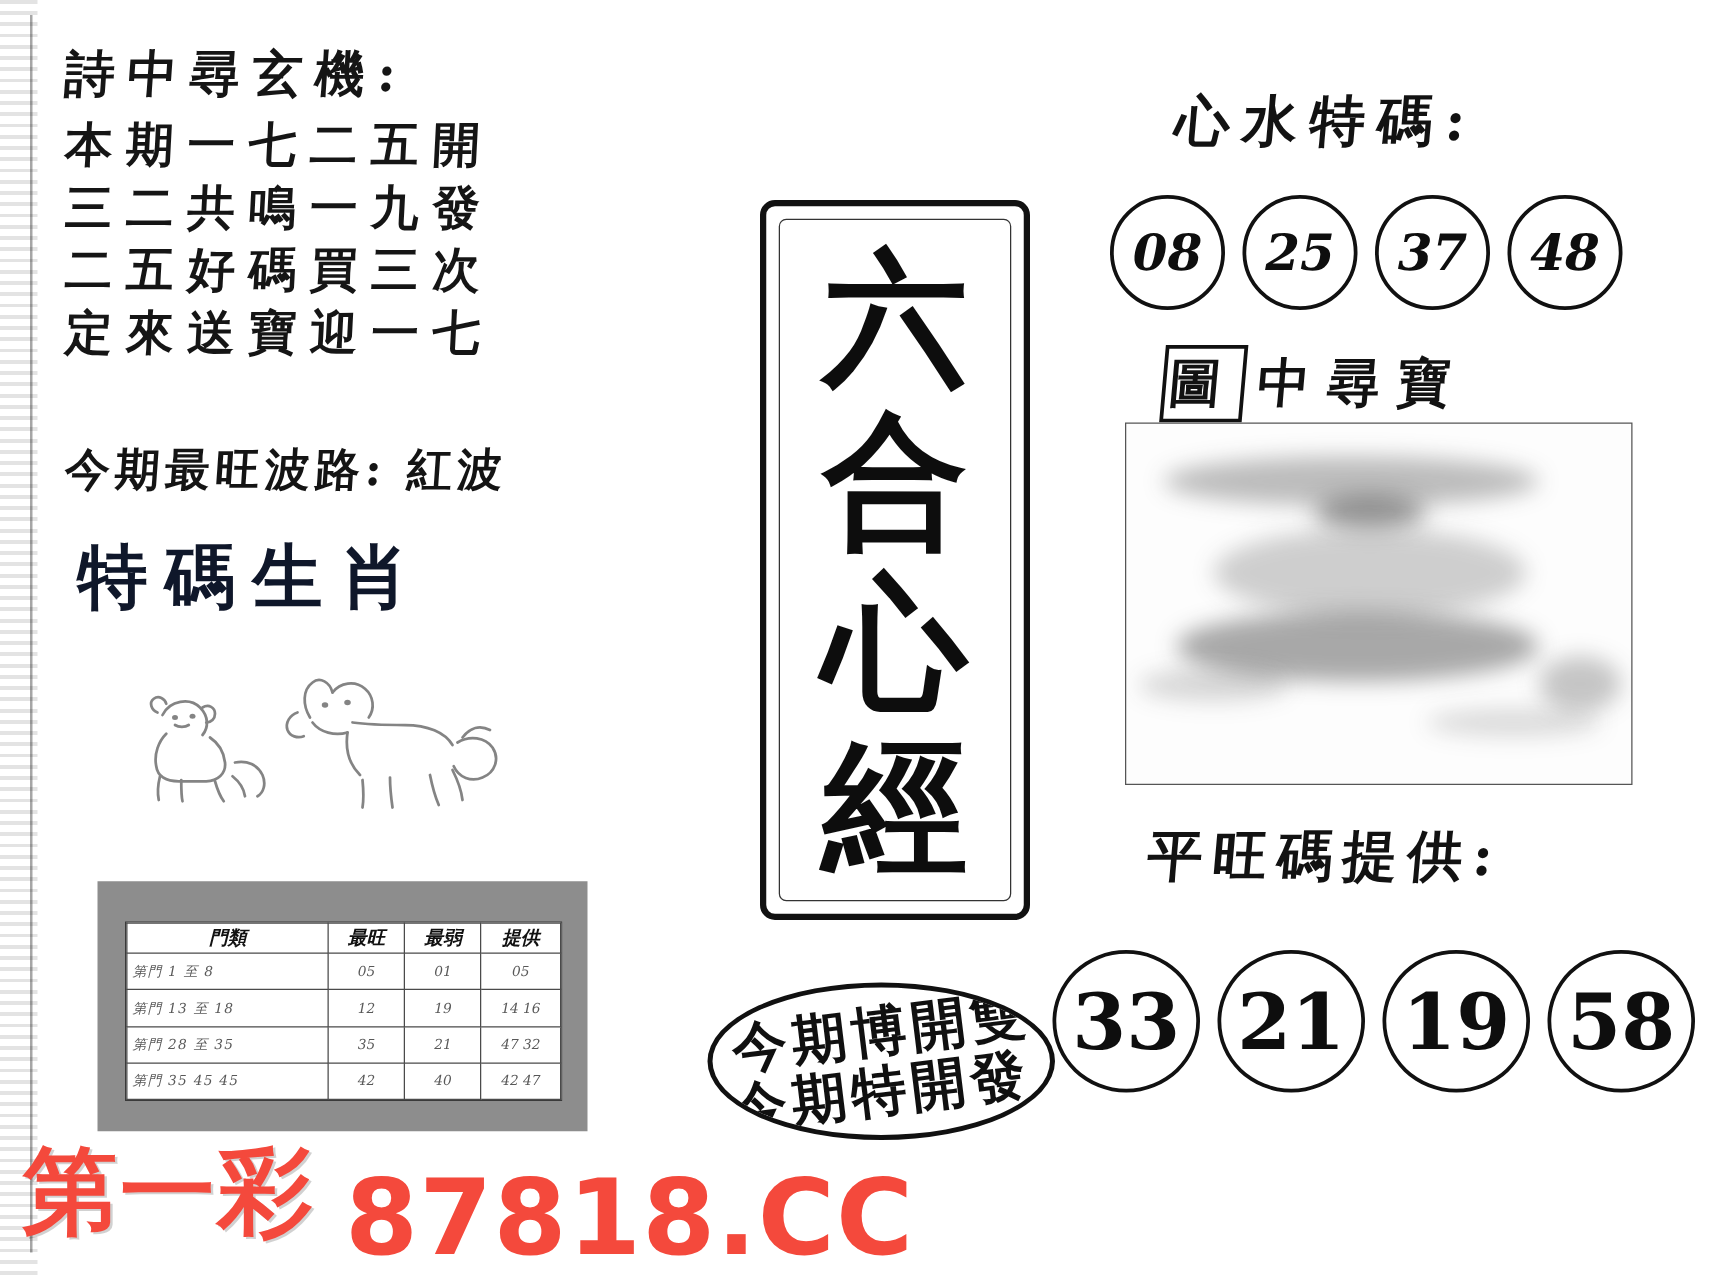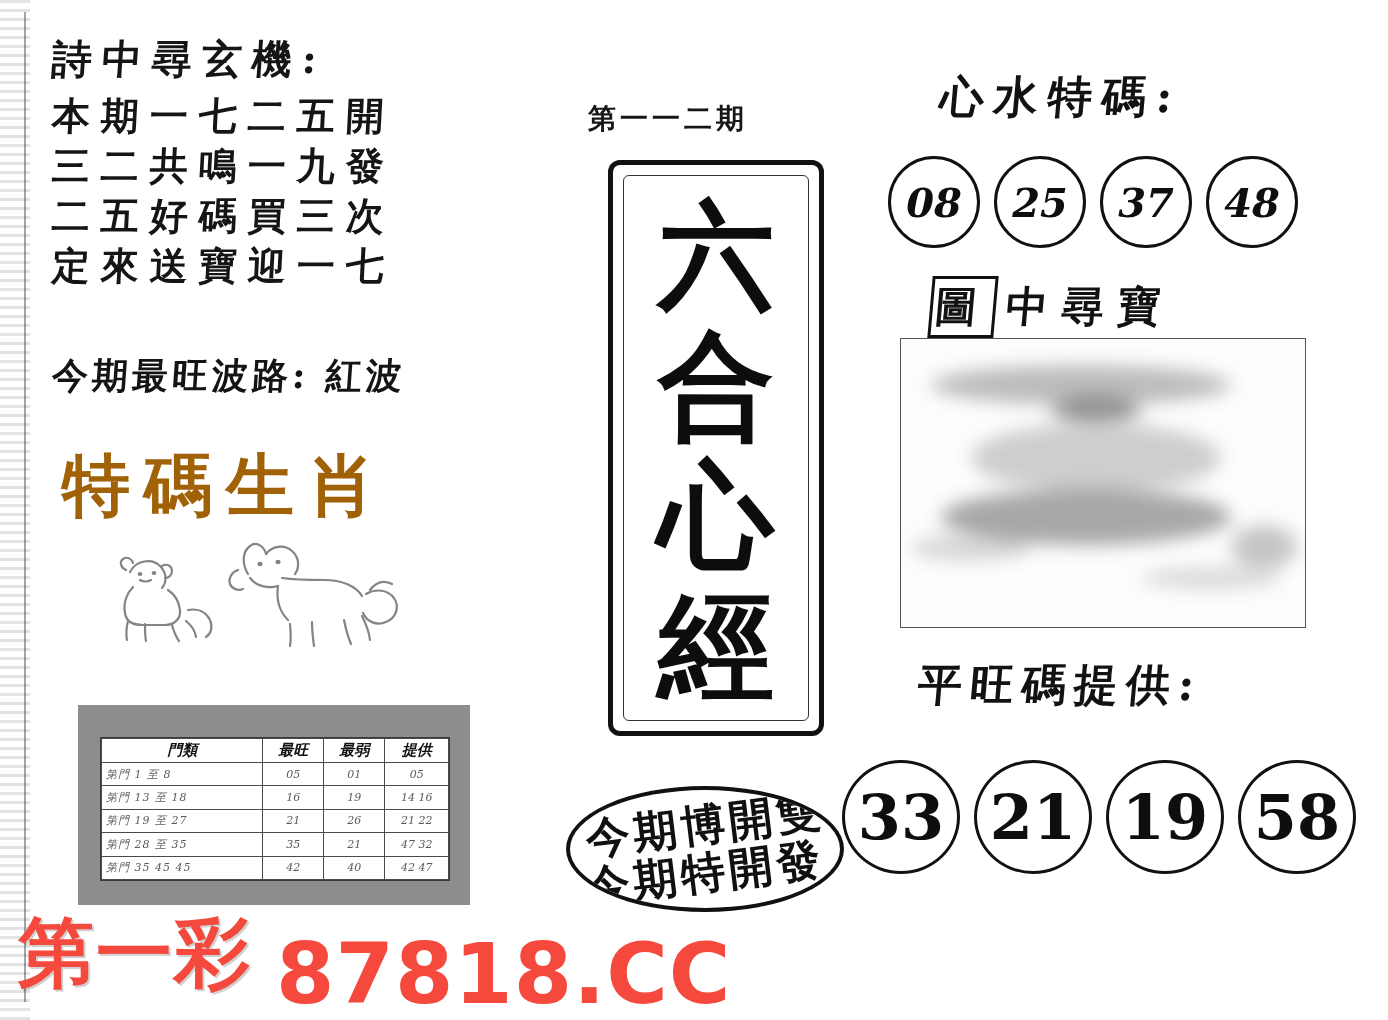--- a/index.html
+++ b/index.html
@@ -42,23 +42,23 @@
     line-height:1.32;
     transform:skewX(-3deg);
   }
   .wave-line{
     position:absolute;left:52px;top:352px;width:520px;
     font-family:"DejaVu Serif","Liberation Serif",serif;
     font-size:36px;font-weight:700;letter-spacing:4px;
     color:#141414;transform:skewX(-4deg);
   }
   .zodiac-title{
-    position:absolute;left:62px;top:441px;
-    font-family:"DejaVu Serif","Liberation Serif",serif;
-    font-size:68px;font-weight:700;letter-spacing:14px;color:#a16207;
+    position:absolute;left:62px;top:425px;
+    font-family:"DejaVu Serif","Liberation Serif",serif;
+    font-size:56px;font-weight:700;letter-spacing:14px;color:#0f172a;
   }
 
   
   .animals{position:absolute;left:80px;top:520px;width:380px;height:140px;}
   .animal-svg{position:absolute;opacity:.62;}
 
   
   .table-wrap{
     position:absolute;left:78px;top:705px;width:392px;height:200px;
     background:#8d8d8d;
@@ -240,48 +240,41 @@
         </thead>
         <tbody class="blur">
           <tr>
             <td class="cat">第門 1 至 8</td>
             <td>05</td>
             <td>01</td>
             <td>05</td>
           </tr>
           <tr>
             <td class="cat">第門 13 至 18</td>
-            <td>16</td>
+            <td>12</td>
             <td>19</td>
             <td>14  16</td>
-          </tr>
-          <tr>
-            <td class="cat">第門 19 至 27</td>
-            <td>21</td>
-            <td>26</td>
-            <td>21   22</td>
           </tr>
           <tr>
             <td class="cat">第門 28 至 35</td>
             <td>35</td>
             <td>21</td>
             <td>47   32</td>
           </tr>
           <tr>
             <td class="cat">第門 35 45 45</td>
             <td>42</td>
             <td>40</td>
             <td>42   47</td>
           </tr>
         </tbody>
       </table>
     </div>
   </div>
 
-  <div class="issue">第一一二期</div>
 
   <div class="title-box">
     <div class="title-box-inner"></div>
     <div class="vtitle">
       <span>六</span>
       <span>合</span>
       <span>心</span>
       <span>經</span>
     </div>
   </div>

